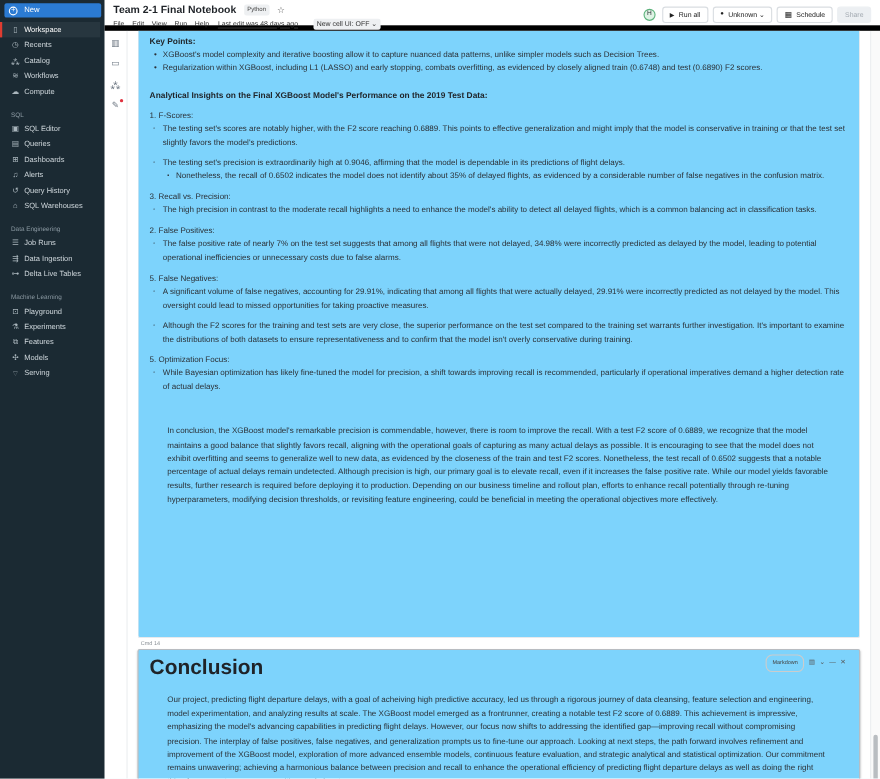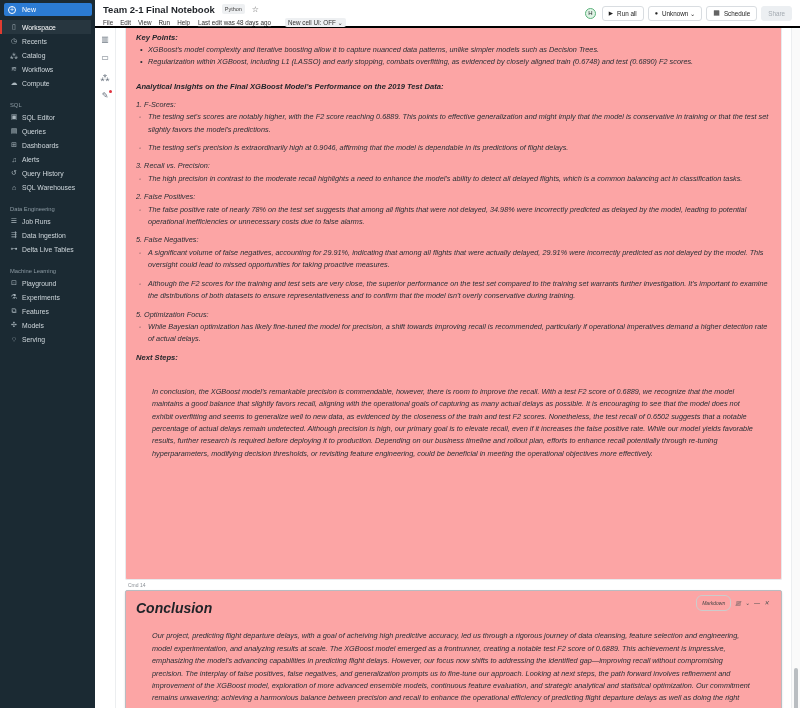--- a/index.html
+++ b/index.html
@@ -11,21 +11,21 @@
   .new-btn { margin: 0 3px 4px 4px; height: 13px; background: #2b7bd3; border-radius: 2px; display: flex; align-items: center; padding-left: 4px; color: #fff; font-size: 7px; }
   .new-btn .ic { width: 8px; height: 8px; border: 1px solid #fff; border-radius: 50%; display: inline-flex; align-items: center; justify-content: center; font-size: 7px; line-height: 6px; margin-right: 6px; }
   .nav-item { height: 14px; display: flex; align-items: center; padding-left: 10px; font-size: 6.8px; color: #cfd7dc; position: relative; }
   .nav-item .ic { width: 8px; font-size: 7px; color: #aab6bd; margin-right: 4px; text-align: center; }
   .nav-item.active { background: #27363f; color: #fff; margin-right: 4px; }
   .nav-item.active::before { content: ""; position: absolute; left: 0; top: 0; bottom: 0; width: 2px; background: #e03c31; }
   .nav-section { font-size: 5.8px; color: #8c9aa3; padding-left: 10px; height: 14px; display: flex; align-items: flex-end; padding-bottom: 2px; margin-top: 6px; }
 
   
   .main { flex: 1; display: flex; flex-direction: column; height: 708px; }
-  .topbar { height: 28px; display: flex; justify-content: space-between; border-bottom: 2px solid #000000; padding-left: 8px; }
+  .topbar { height: 28px; display: flex; justify-content: space-between; border-bottom: 5px solid #000000; padding-left: 8px; }
   .title-row { display: flex; align-items: center; height: 16px; margin-top: 1px; }
   .nb-title { font-size: 9.5px; font-weight: bold; color: #1f2328; }
   .lang-badge { font-size: 5.5px; background: #eef0f2; color: #444; padding: 2px 3px; border-radius: 2px; margin-left: 7px; }
   .star { font-size: 8px; color: #555; margin-left: 7px; }
   .menu-row { display: flex; align-items: center; font-size: 6.3px; color: #333; height: 10px; }
   .menu-row span { margin-right: 7px; }
   .menu-row .last-edit { text-decoration: underline; color: #333; margin-left: 1px; margin-right: 14px; }
   .menu-row .newcell { background: #eef0f2; padding: 1px 3px; border-radius: 2px; }
   .top-actions { display: flex; align-items: center; gap: 4px; padding-right: 8px; height: 26px; }
   .avatar { width: 11px; height: 11px; border-radius: 50%; background: #dff3e5; border: 1px solid #5bb27b; font-size: 6px; display: flex; align-items: center; justify-content: center; color: #1f2328; margin-right: 2px; }
@@ -34,42 +34,42 @@
   .btn.share { background: #eceff2; color: #a3aab1; border-color: #eceff2; }
 
   .body { display: flex; flex: 1; overflow: hidden; }
   .rail { width: 21px; border-right: 1px solid #eceef0; display: flex; flex-direction: column; align-items: center; padding-top: 7px; gap: 9px; }
   .rail .ic { font-size: 8px; color: #6b7580; position: relative; width: 10px; text-align: center; }
   .rail .dot { position: absolute; right: -2px; top: -1px; width: 3px; height: 3px; background: #e0323f; border-radius: 50%; }
   .notebook { flex: 1; padding: 0 8px 0 9px; position: relative; overflow: hidden; }
   .scroll-track { position: absolute; right: 0; top: 0; width: 9px; height: 100%; border-left: 1px solid #eceef0; background: #fafafa; }
   .scroll-thumb { position: absolute; right: 2px; top: 640px; width: 4px; height: 42px; background: #b9bdc1; border-radius: 2px; }
 
-  .cell { border: 1px solid #e8eaed; border-radius: 2px; background: #fca5a5; margin-right: 10px; font-style: italic; }
+  .cell { border: 1px solid #e8eaed; border-radius: 2px; background: #7dd3fc; margin-right: 10px; }
   .cell.md1 { margin-top: -4px; padding: 8px 10px 8px 10px; height: 556px; border-top: none; }
   .cell-label { font-size: 5px; color: #8a9096; height: 10px; display: flex; align-items: center; padding-left: 3px; }
   .cell.focused { border: 1px solid #b8bcc1; box-shadow: 0 1px 2px rgba(0,0,0,0.15); padding: 5px 10px 8px 10px; position: relative; }
   .cell-toolbar { position: absolute; right: 12px; top: 4px; display: flex; align-items: center; gap: 4px; font-size: 6px; color: #555; }
   .md-badge { border: 1px solid #ccc; border-radius: 6px; font-size: 5px; padding: 1px 5px; color: #444; }
 
   .md { font-size: 7.3px; line-height: 12.4px; color: #2a2f35; }
   .md h4 { font-size: 7.6px; font-weight: bold; color: #1f2328; margin: 0; line-height: 12px; }
   .md ul.bul { list-style: none; margin: 0 0 6px 0; }
   .md ul.bul li { padding-left: 12px; position: relative; }
   .md ul.bul li::before { content: "•"; position: absolute; left: 4px; }
   .md ol { list-style: none; margin: 6px 0 0 0; }
   .md ol > li { margin-bottom: 6px; }
   .md ol > li .sub { padding-left: 12px; position: relative; }
   .md ol > li .sub::before { content: "◦"; position: absolute; left: 3px; font-size: 6px; }
   .md ol > li .subsub { padding-left: 24px; position: relative; }
   .md ol > li .subsub::before { content: "▪"; position: absolute; left: 16px; font-size: 5px; }
   .md p { margin: 16px; }
   .md .gap { height: 6px; }
 
-  .conclusion-h { font-size: 14px; font-weight: bold; color: #1f2328; margin: 6px 0 8px 0; }
+  .conclusion-h { font-size: 19px; font-weight: bold; color: #1f2328; margin: 6px 0 8px 0; }
 </style>
 </head>
 <body>
 
 <div class="app">
 
   <nav class="sidebar">
     <div class="new-btn">
       <span class="ic">+</span>
       <span>New</span>
@@ -212,44 +212,44 @@
           </ul>
           <div class="gap"></div>
           <h4>Analytical Insights on the Final XGBoost Model's Performance on the 2019 Test Data:</h4>
           <ol>
             <li>
               <div>1. F-Scores:</div>
               <div class="sub">The testing set's scores are notably higher, with the F2 score reaching 0.6889. This points to effective generalization and might imply that the model is conservative in training or that the test set slightly favors the model's predictions.</div>
             </li>
             <li>
               <div class="sub">The testing set's precision is extraordinarily high at 0.9046, affirming that the model is dependable in its predictions of flight delays.</div>
+              <div class="subsub">Nonetheless, the recall of 0.6502 indicates the model does not identify about 35% of delayed flights, as evidenced by a considerable number of false negatives in the confusion matrix.</div>
             </li>
           </ol>
           <ol>
             <li>
               <div>3. Recall vs. Precision:</div>
               <div class="sub">The high precision in contrast to the moderate recall highlights a need to enhance the model's ability to detect all delayed flights, which is a common balancing act in classification tasks.</div>
             </li>
             <li>
               <div>2. False Positives:</div>
-              <div class="sub">The false positive rate of nearly 78% on the test set suggests that among all flights that were not delayed, 34.98% were incorrectly predicted as delayed by the model, leading to potential operational inefficiencies or unnecessary costs due to false alarms.</div>
+              <div class="sub">The false positive rate of nearly 7% on the test set suggests that among all flights that were not delayed, 34.98% were incorrectly predicted as delayed by the model, leading to potential operational inefficiencies or unnecessary costs due to false alarms.</div>
             </li>
             <li>
               <div>5. False Negatives:</div>
               <div class="sub">A significant volume of false negatives, accounting for 29.91%, indicating that among all flights that were actually delayed, 29.91% were incorrectly predicted as not delayed by the model. This oversight could lead to missed opportunities for taking proactive measures.</div>
             </li>
             <li>
               <div class="sub">Although the F2 scores for the training and test sets are very close, the superior performance on the test set compared to the training set warrants further investigation. It's important to examine the distributions of both datasets to ensure representativeness and to confirm that the model isn't overly conservative during training.</div>
             </li>
             <li>
               <div>5. Optimization Focus:</div>
               <div class="sub">While Bayesian optimization has likely fine-tuned the model for precision, a shift towards improving recall is recommended, particularly if operational imperatives demand a higher detection rate of actual delays.</div>
             </li>
           </ol>
-          <h4>Next Steps:</h4>
           <div class="gap"></div>
           <p>In conclusion, the XGBoost model's remarkable precision is commendable, however, there is room to improve the recall. With a test F2 score of 0.6889, we recognize that the model maintains a good balance that slightly favors recall, aligning with the operational goals of capturing as many actual delays as possible. It is encouraging to see that the model does not exhibit overfitting and seems to generalize well to new data, as evidenced by the closeness of the train and test F2 scores. Nonetheless, the test recall of 0.6502 suggests that a notable percentage of actual delays remain undetected. Although precision is high, our primary goal is to elevate recall, even if it increases the false positive rate. While our model yields favorable results, further research is required before deploying it to production. Depending on our business timeline and rollout plan, efforts to enhance recall potentially through re-tuning hyperparameters, modifying decision thresholds, or revisiting feature engineering, could be beneficial in meeting the operational objectives more effectively.</p>
         </div>
         <div class="cell-label">Cmd  14</div>
 
         <div class="cell focused md">
           <div class="cell-toolbar">
             <span class="md-badge">Markdown</span>
             <span>▥</span>
             <span>⌄</span>

